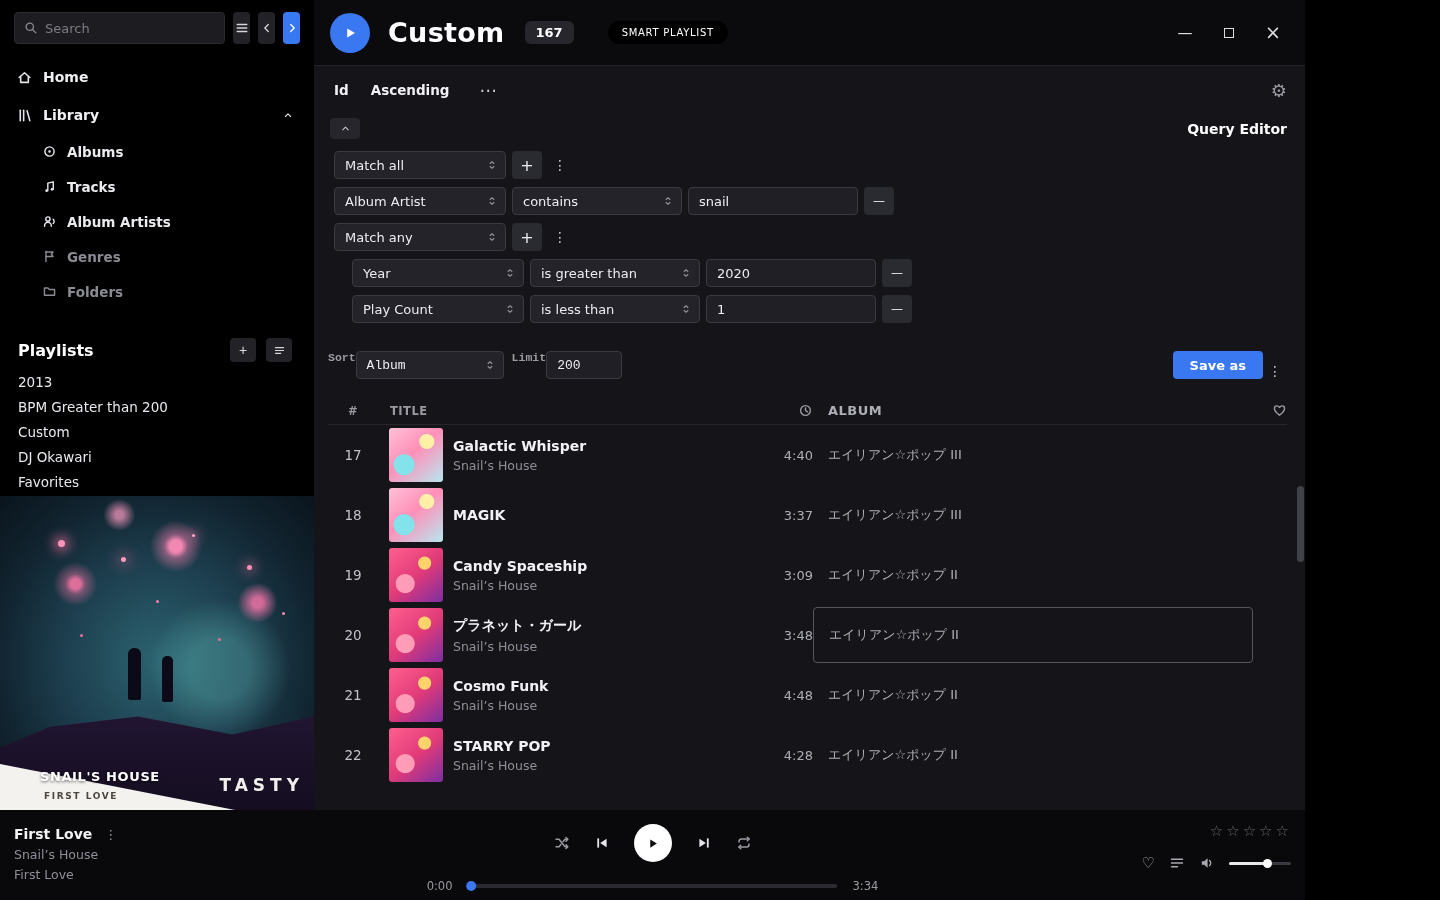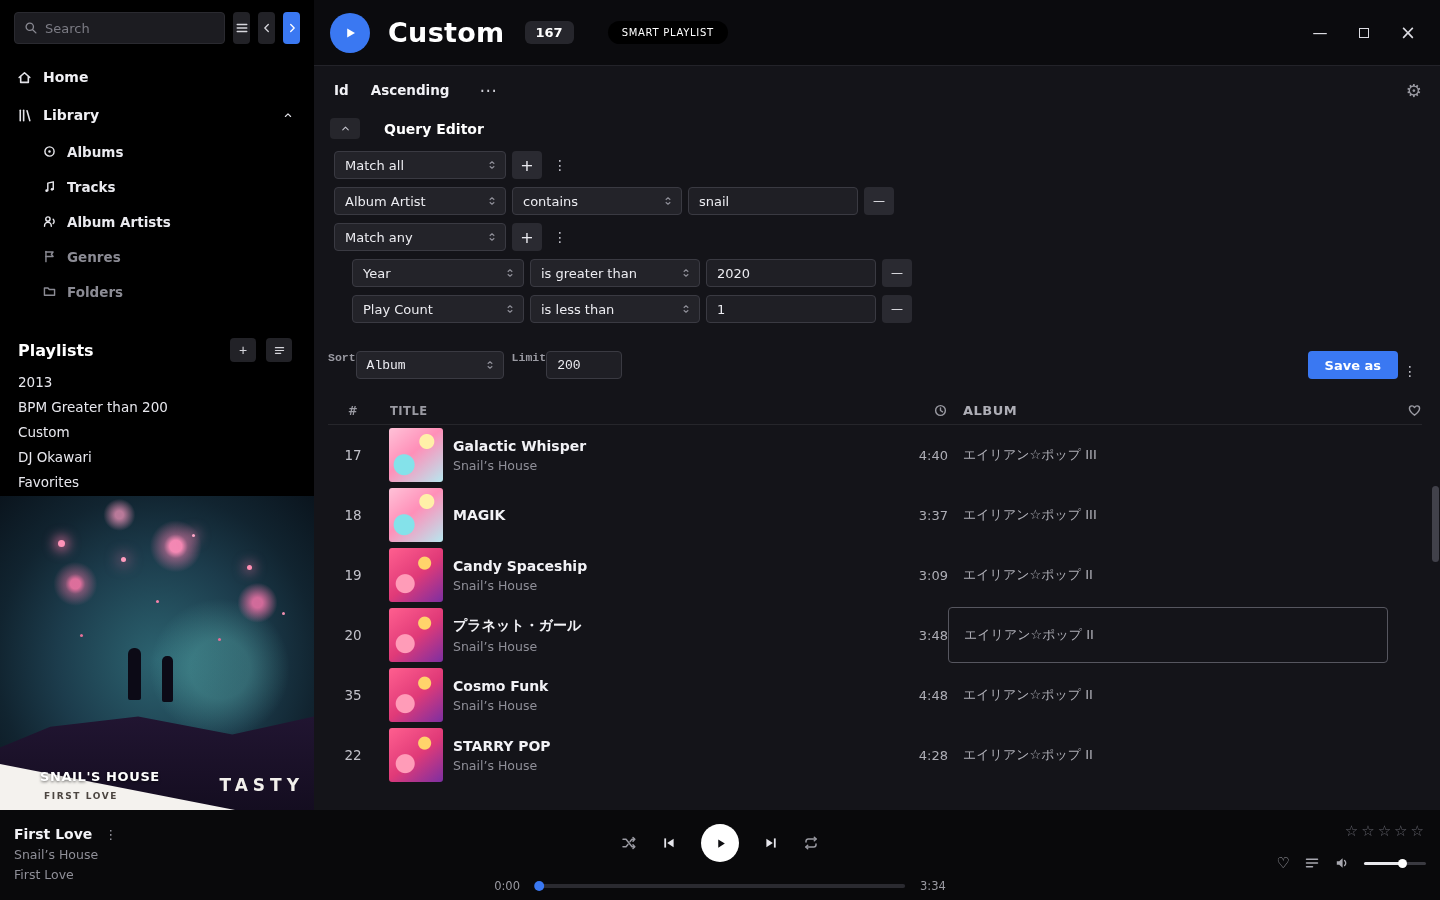--- a/index.html
+++ b/index.html
@@ -1,18 +1,18 @@
 <!DOCTYPE html>
 <html><head>
 <meta charset="utf-8">
 <style>
   * { margin:0; padding:0; box-sizing:border-box; }
   html,body { background:#000; }
   body { font-family:"DejaVu Sans","Liberation Sans",sans-serif; color:#fff; }
-  .app { width:1440px; height:900px; display:flex; flex-direction:column; overflow:hidden; background:#141419; position:relative; }
+  .app { width:1305px; height:900px; display:flex; flex-direction:column; overflow:hidden; background:#141419; position:relative; }
   .content { flex:1; display:flex; min-height:0; }
 
   svg.ic { fill:none; stroke:currentColor; stroke-width:1.5; stroke-linecap:round; stroke-linejoin:round; display:block; }
 
   
   .sidebar { width:314px; background:#000; display:flex; flex-direction:column; flex-shrink:0; }
   .sidebar-top { display:flex; gap:8px; padding:12px 14px 0 14px; }
   .search-box { flex:1; height:32px; background:#1c1c21; border:1px solid #2a2a30; border-radius:4px; display:flex; align-items:center; padding:0 9px; gap:7px; color:#8a8a93; }
   .search-box svg { width:14px; height:14px; flex-shrink:0; }
   .search-input { flex:1; min-width:0; background:transparent; border:none; outline:none; color:#d6d6dc; font-size:13px; font-family:inherit; }
@@ -79,21 +79,21 @@
 
   .main-body { flex:1; min-height:0; overflow:hidden; padding:0 18px 0 14px; position:relative; }
 
   .sort-row { height:48px; display:flex; align-items:center; padding-left:6px; }
   .sort-row button { background:transparent; border:none; color:#f2f2f6; font-family:inherit; cursor:pointer; }
   .sort-field { font-size:13.5px; font-weight:700; margin-right:22px; }
   .sort-dir { font-size:13.5px; font-weight:700; margin-right:30px;text-align:right; }
   .more-btn { font-size:17px; color:#cdcdd4 !important; letter-spacing:1px; }
   .gear-btn { margin-left:auto; font-size:18px; color:#9a9aa2 !important; }
 
-  .qe-header { display:flex; align-items:center; gap:24px; margin:4px 0 12px 2px; }
+  .qe-header { display:flex; align-items:center; gap:24px; margin:4px 0 12px 2px;justify-content:space-between; }
   .collapse-btn { width:30px; height:21px; background:#26262c; border:none; border-radius:4px; color:#c8c8d0; display:flex; align-items:center; justify-content:center; cursor:pointer; }
   .collapse-btn svg { width:11px; height:11px; }
   .qe-title { font-size:14px; font-weight:600; }
 
   .qe-row { display:flex; align-items:center; gap:6px; margin-bottom:8px; }
   .ind1 { padding-left:6px; }
   .ind2 { padding-left:24px; }
   .select { height:28px; background:#232329; border:1px solid #3a3a42; border-radius:4px; display:flex; align-items:center; justify-content:space-between; padding:0 7px 0 10px; font-size:13px; color:#ececf1; cursor:pointer; }
   .stepper { width:12px; height:12px; stroke:#8f8f98; fill:none; stroke-width:1.6; flex-shrink:0; margin-left:8px; }
   .tinput { height:28px; background:#1f1f25; border:1px solid #3a3a42; border-radius:4px; padding:0 10px; font-size:13px; color:#ececf1; font-family:inherit; outline:none; }
@@ -521,21 +521,21 @@
                 <div class="t-title">プラネット・ガール</div>
                 <div class="t-artist">Snail’s House</div>
               </span>
             <span class="col-dur">3:48</span>
             <span class="col-album focused">
                 <span>エイリアン☆ポップ II</span>
               </span>
             <span class="col-heart"></span>
           </div>
           <div class="trow">
-            <span class="col-num">35</span>
+            <span class="col-num">21</span>
             <span class="col-thumb">
                 <span class="thumb thumb-b" style="display:block;"></span>
               </span>
             <span class="col-title">
                 <div class="t-title">Cosmo Funk</div>
                 <div class="t-artist">Snail’s House</div>
               </span>
             <span class="col-dur">4:48</span>
             <span class="col-album">
                 <span>エイリアン☆ポップ II</span>

